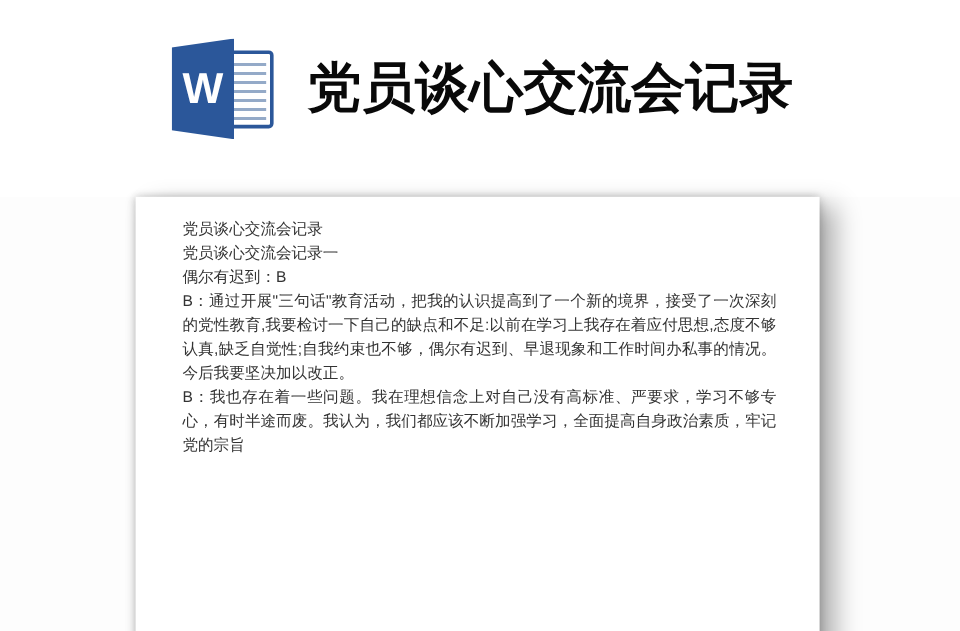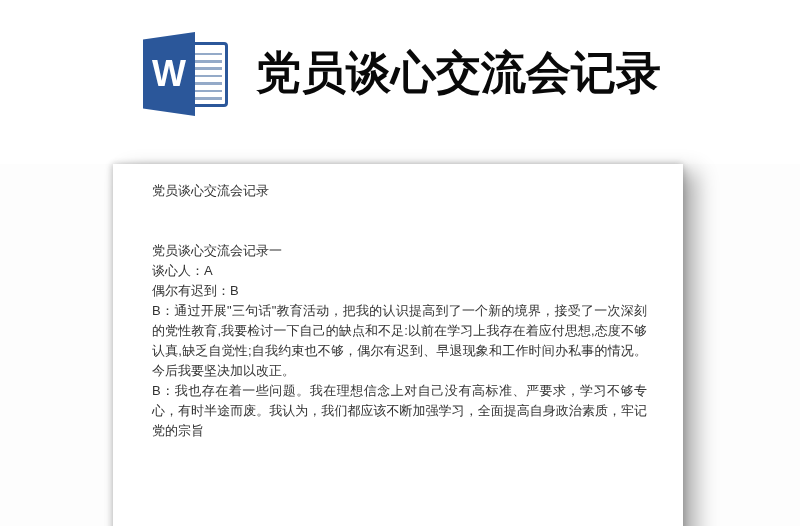--- a/index.html
+++ b/index.html
@@ -60,37 +60,36 @@
       0 -2px 6px rgba(0,0,0,0.08);
   }
   .doc-body {
     padding: 17px 36px 20px 39px;
     font-size: 13px;
     line-height: 20px;
     color: #333333;
     text-align: justify;
   }
   .doc-body p { margin: 0; }
-  .doc-body p.section-gap { margin-top: 40px; }
+  .doc-body p.section-gap { }
 </style>
 </head>
 <body>
 
 <div class="header">
   <div class="word-icon">
     <div class="page"></div>
     <div class="cover">
       <span>W</span>
     </div>
   </div>
   <h1 class="page-title">党员谈心交流会记录</h1>
 </div>
 
 <div class="doc-card">
   <div class="doc-body">
     <p>党员谈心交流会记录</p>
     <p class="section-gap">党员谈心交流会记录一</p>
-    <p>谈心人：A</p>
     <p>偶尔有迟到：B</p>
     <p>B：通过开展"三句话"教育活动，把我的认识提高到了一个新的境界，接受了一次深刻的党性教育,我要检讨一下自己的缺点和不足:以前在学习上我存在着应付思想,态度不够认真,缺乏自觉性;自我约束也不够，偶尔有迟到、早退现象和工作时间办私事的情况。今后我要坚决加以改正。</p>
     <p>B：我也存在着一些问题。我在理想信念上对自己没有高标准、严要求，学习不够专心，有时半途而废。我认为，我们都应该不断加强学习，全面提高自身政治素质，牢记党的宗旨</p>
   </div>
 </div>
 
 </body></html>

